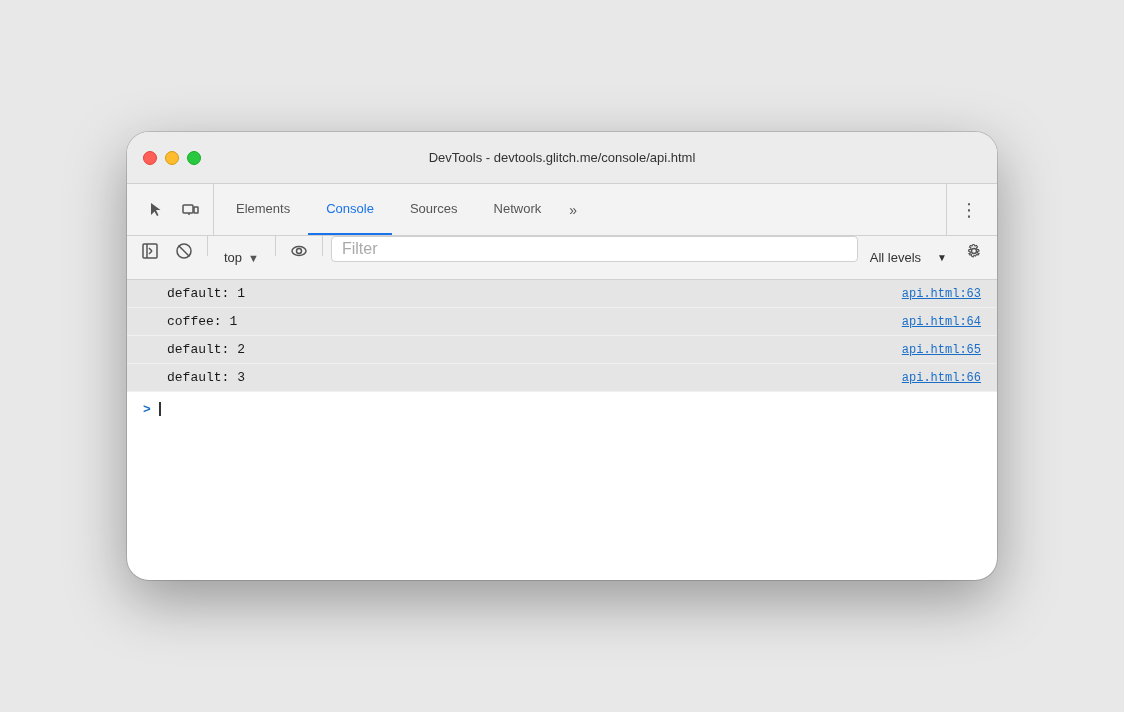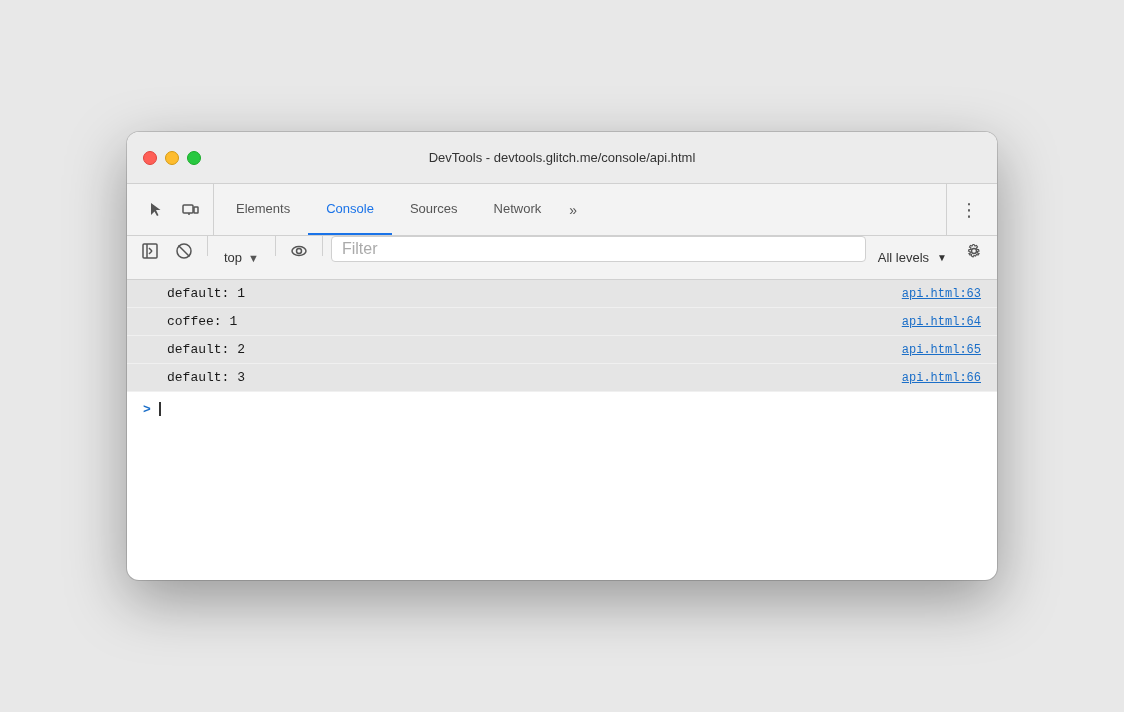--- a/index.html
+++ b/index.html
@@ -9,21 +9,21 @@
       display: flex;
       align-items: center;
       justify-content: center;
       min-height: 100vh;
       font-family: -apple-system, BlinkMacSystemFont, 'Segoe UI', sans-serif;
     }
 
     .window {
       width: 870px;
       background: #ffffff;
-      border-radius: 12px;
+      border-radius: 22px;
       box-shadow: 0 20px 60px rgba(0,0,0,0.35), 0 0 0 1px rgba(0,0,0,0.15);
       overflow: hidden;
     }
 
     
     .titlebar {
       background: #ececec;
       border-bottom: 1px solid #d0d0d0;
       height: 52px;
       display: flex;
@@ -225,21 +225,21 @@
       font-size: 16px;
       color: #333;
       outline: none;
       height: 26px;
     }
     .filter-input::placeholder { color: #aaa; }
 
     .levels-btn {
       display: flex;
       align-items: center;
-      gap: 8px;
+      gap: 16px;
       background: transparent;
       border: none;
       cursor: pointer;
       padding: 4px 8px;
       border-radius: 4px;
       font-size: 13px;
       color: #333;
       white-space: nowrap;
     }
 

